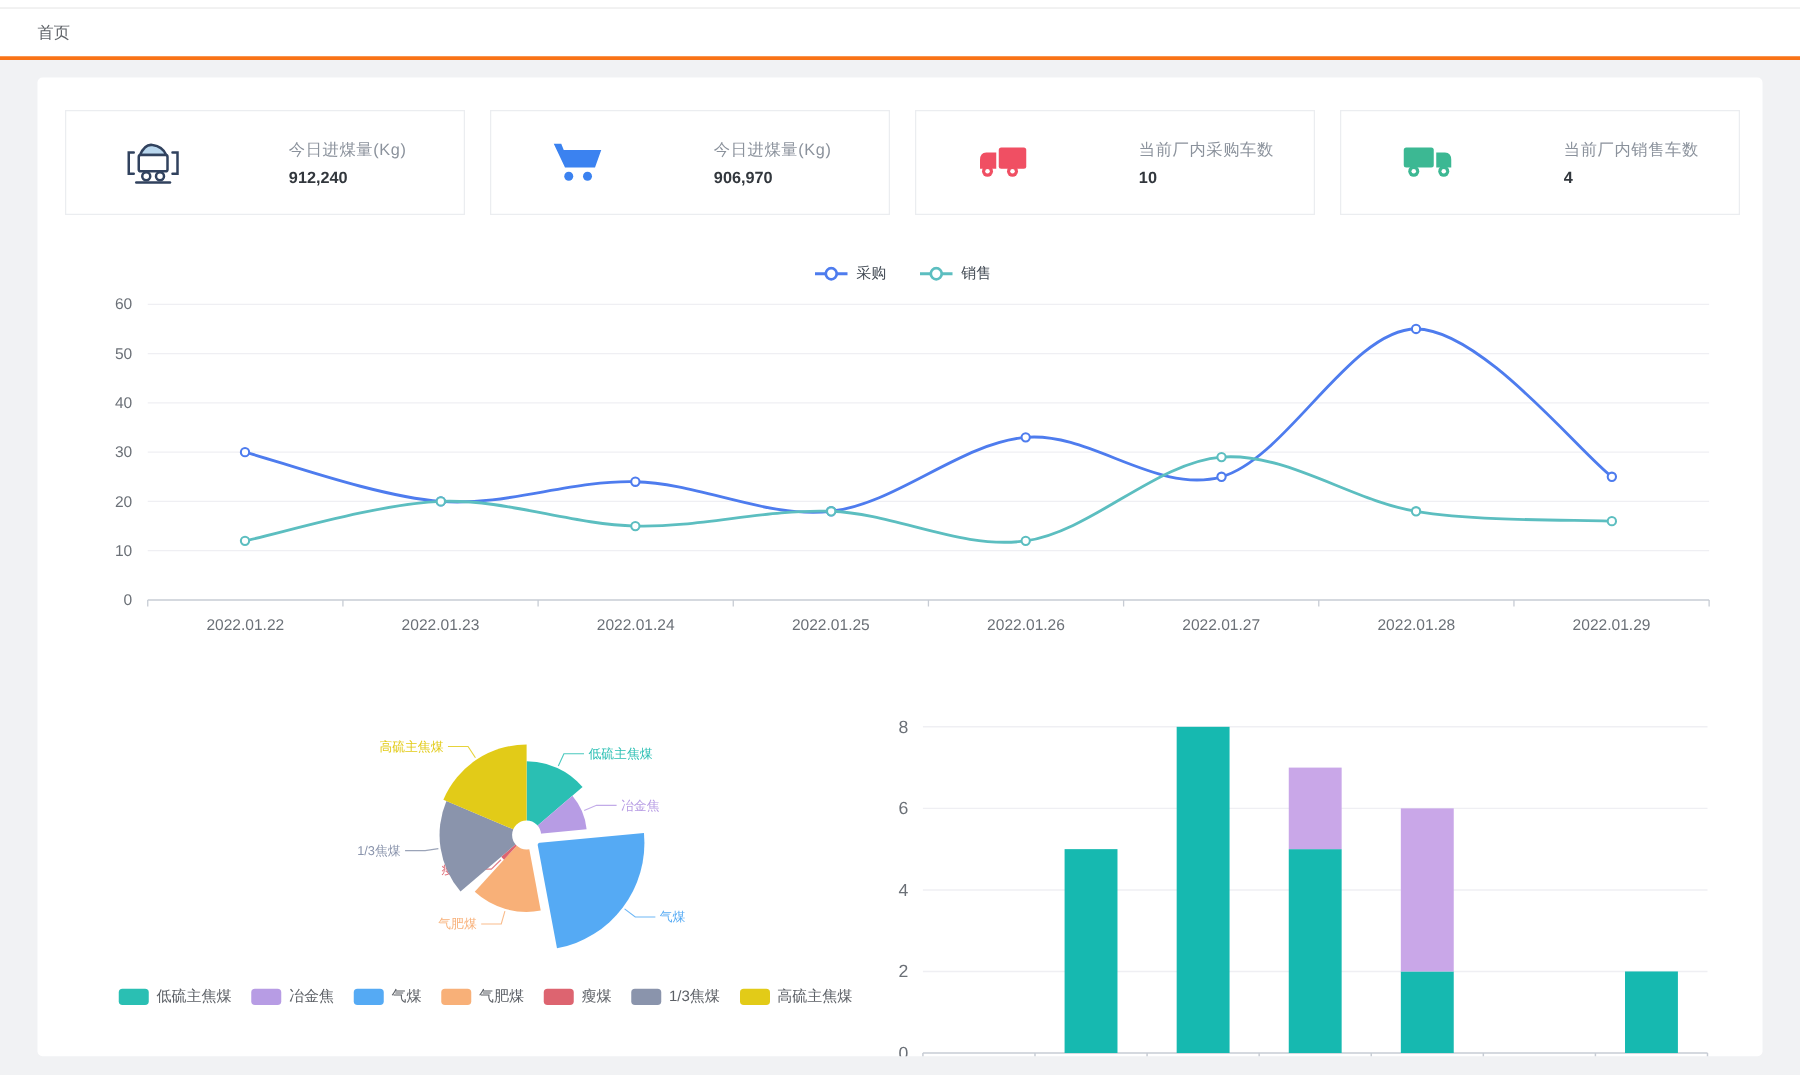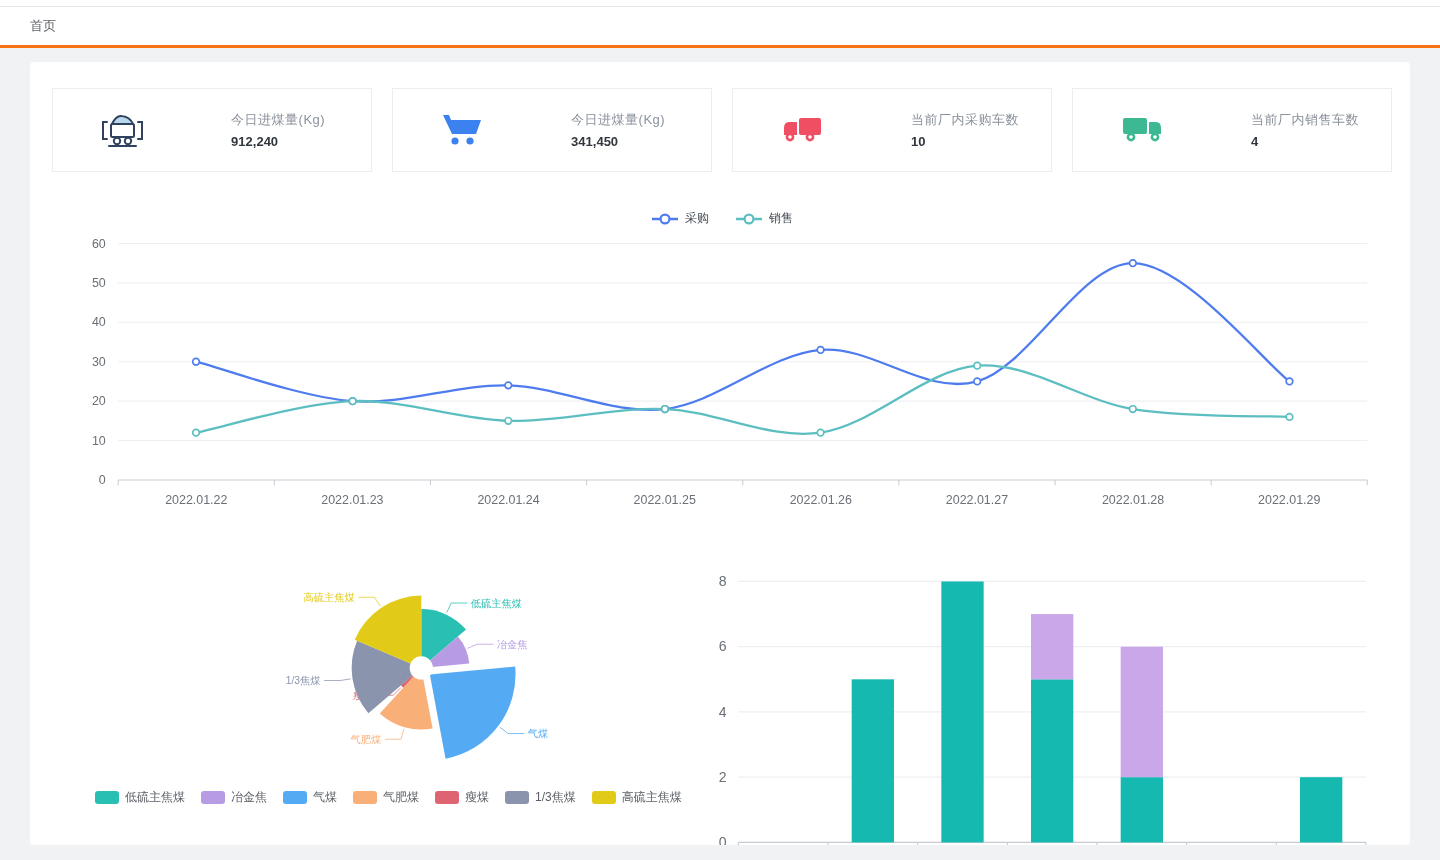--- a/index.html
+++ b/index.html
@@ -74,21 +74,21 @@
       <div class="card">
         <div class="card-icon">
           <svg viewBox="0 0 48 40">
             <path d="M4 5 h6 l2 5 h30 l-5 14 H13 Z" fill="#3b82f0"></path>
             <circle cx="16" cy="31" r="3.6" fill="#3b82f0"></circle>
             <circle cx="31" cy="31" r="3.6" fill="#3b82f0"></circle>
           </svg>
         </div>
         <div class="card-text">
           <div class="card-label">今日进煤量(Kg)</div>
-          <div class="card-value">341,450</div>
+          <div class="card-value">906,970</div>
         </div>
       </div>
 
       <div class="card">
         <div class="card-icon">
           <svg viewBox="0 0 48 40">
             <rect x="20" y="8" width="22" height="17" rx="2" fill="#f04f63"></rect>
             <path d="M18 12 v13 H5 v-7 q0 -6 5 -6 Z" fill="#f04f63"></path>
             <circle cx="11" cy="27" r="4.4" fill="#f04f63"></circle>
             <circle cx="11" cy="27" r="1.8" fill="#fff"></circle>

